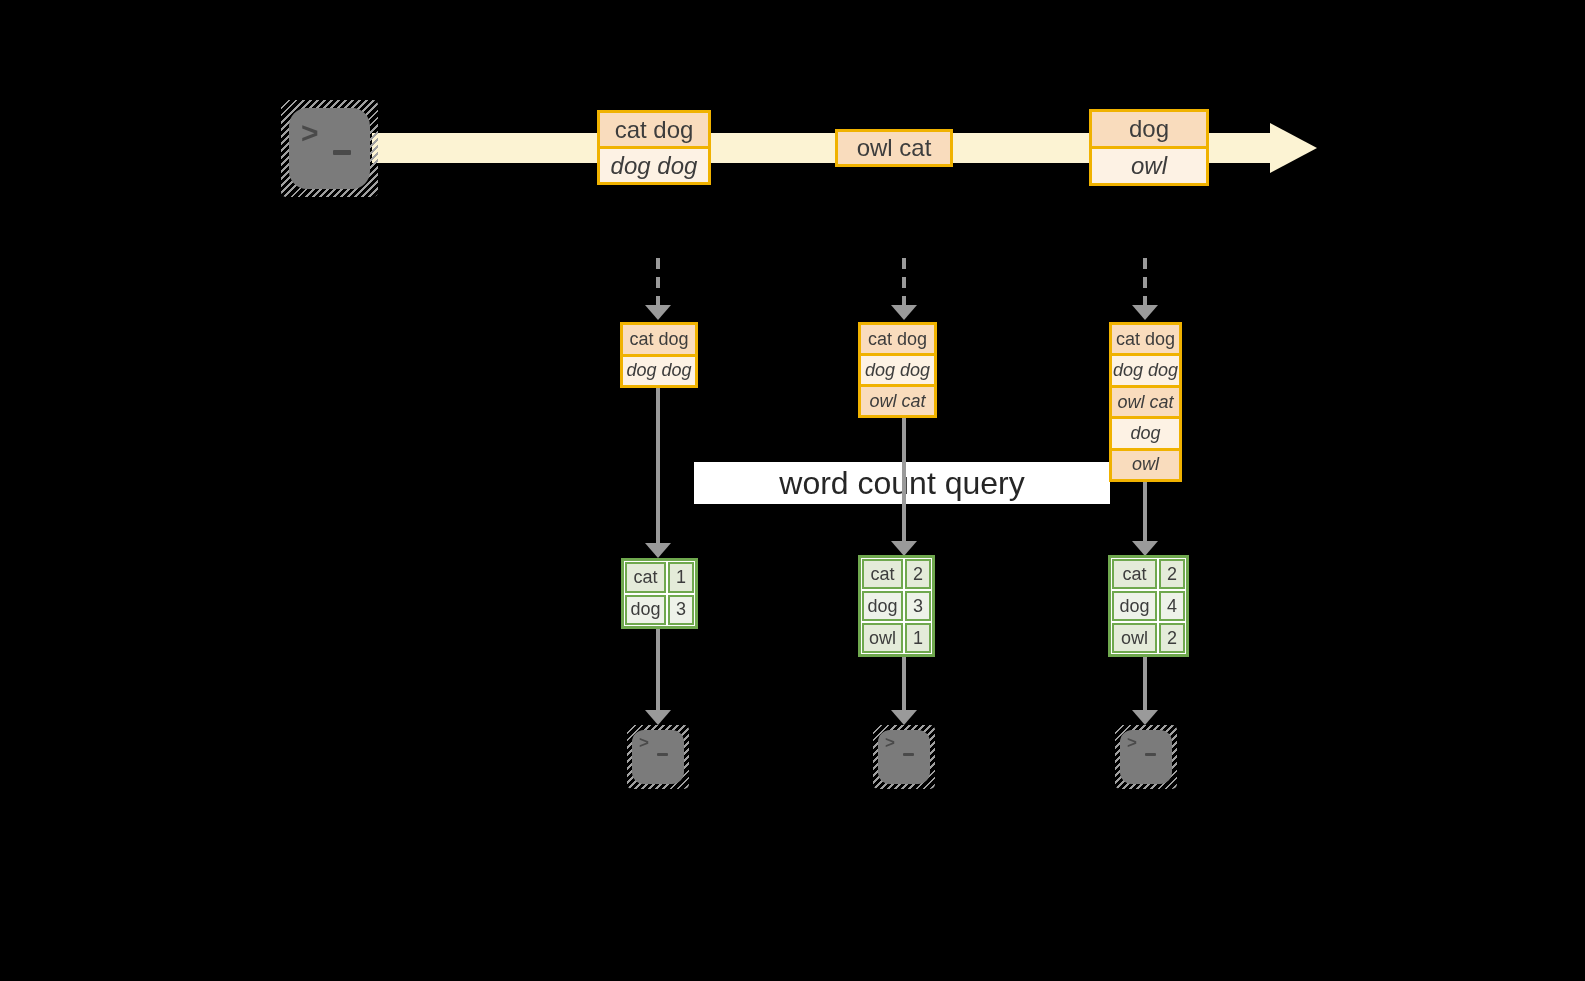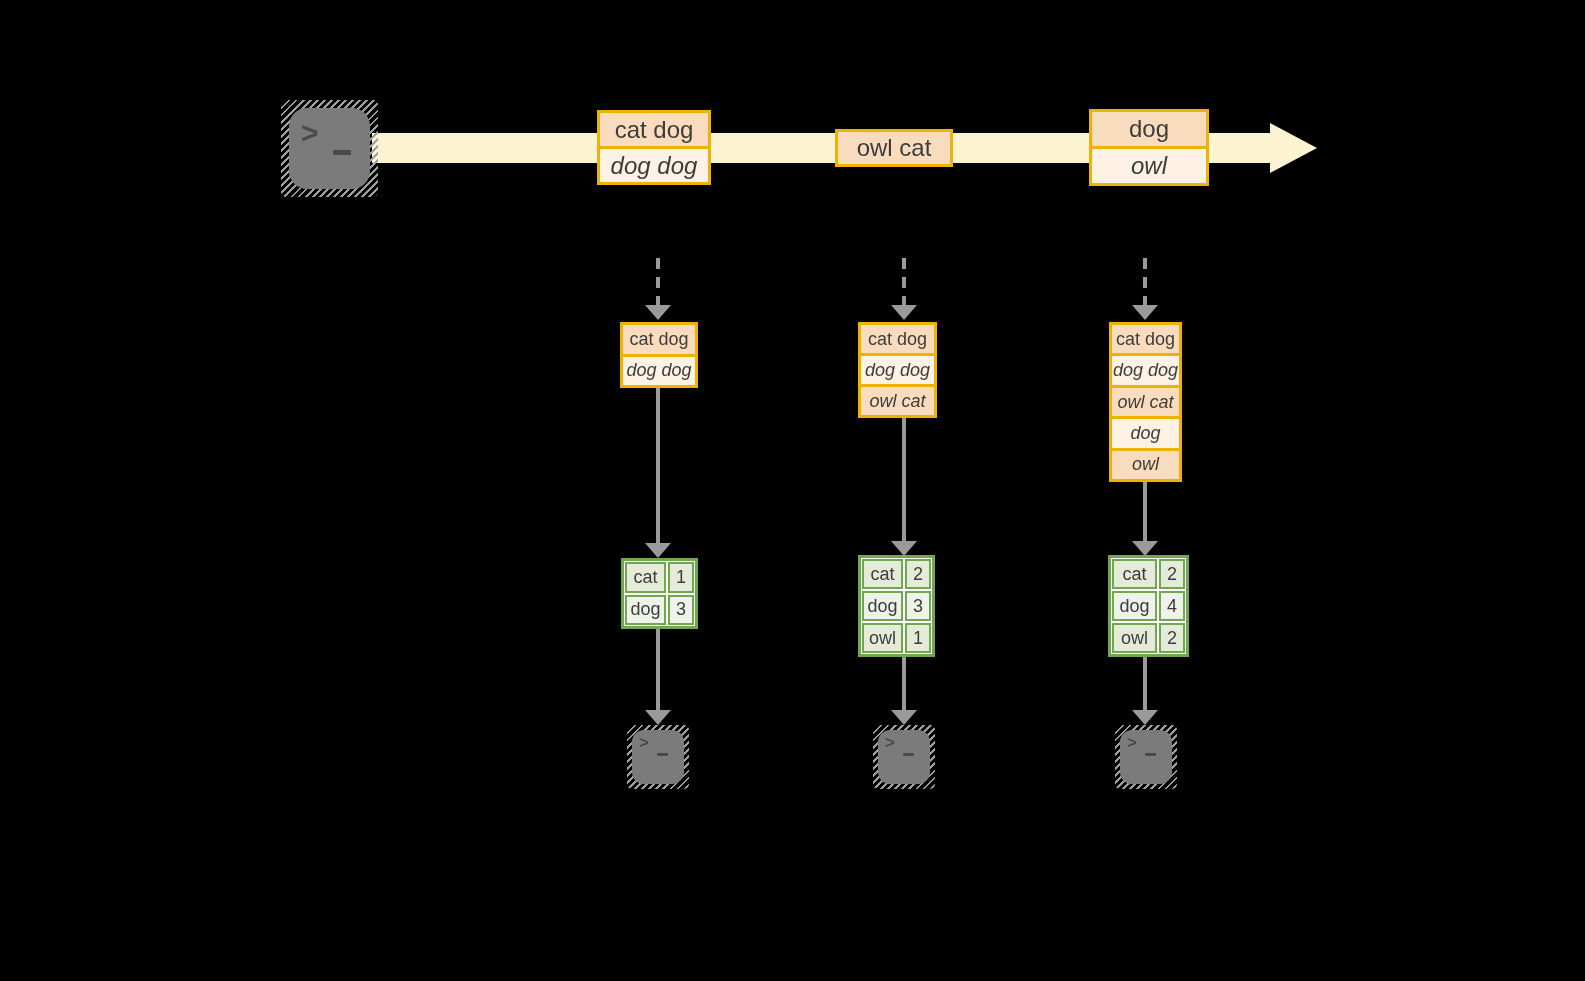--- a/index.html
+++ b/index.html
@@ -98,20 +98,23 @@
   </div>
   <div class="varrow dashed" style="left:891px;top:258px;height:62px;">
     <div class="shaft"></div>
     <div class="head"></div>
   </div>
   <div class="varrow dashed" style="left:1132px;top:258px;height:62px;">
     <div class="shaft"></div>
     <div class="head"></div>
   </div>
 
+  <div class="banner">
+    <span>word count query</span>
+  </div>
 
   <div class="stack" style="left:620px;top:322px;width:78px;height:66px;">
     <div class="stack-row fill-peach">cat dog</div>
     <div class="stack-row fill-cream">dog dog</div>
   </div>
   <div class="stack" style="left:858px;top:322px;width:79px;height:96px;">
     <div class="stack-row fill-peach">cat dog</div>
     <div class="stack-row fill-cream">dog dog</div>
     <div class="stack-row fill-peach">owl cat</div>
   </div>

